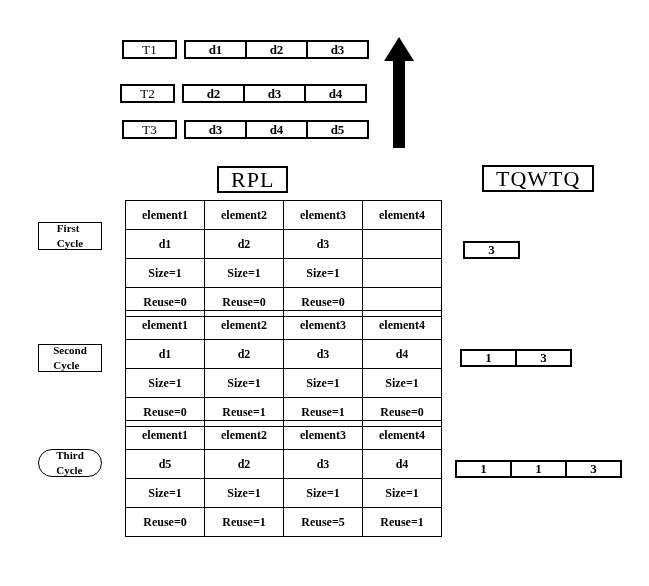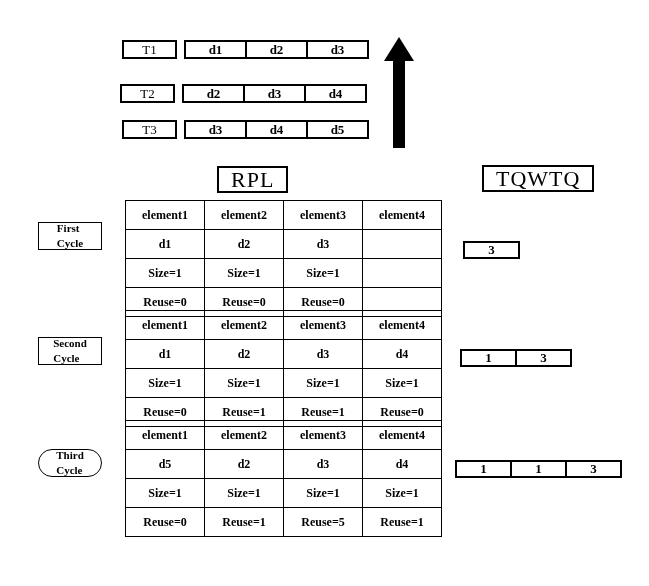--- a/index.html
+++ b/index.html
@@ -167,21 +167,21 @@
       <td>Reuse=0</td>
       <td>Reuse=0</td>
       <td></td>
     </tr>
   </tbody>
     </table>
   <div class="tq-row" style="left:463px; top:241px;">
     <div class="tq-cell">3</div>
   </div>
 
-  <div class="cycle-label" style="top:337px;">Second
+  <div class="cycle-label" style="top:344px;">Second
 Cycle</div>
   <table class="rpl-table" style="top:310px;">
     <tbody>
         <tr>
       <th>element1</th>
       <th>element2</th>
       <th>element3</th>
       <th>element4</th>
     </tr>
     <tr>

